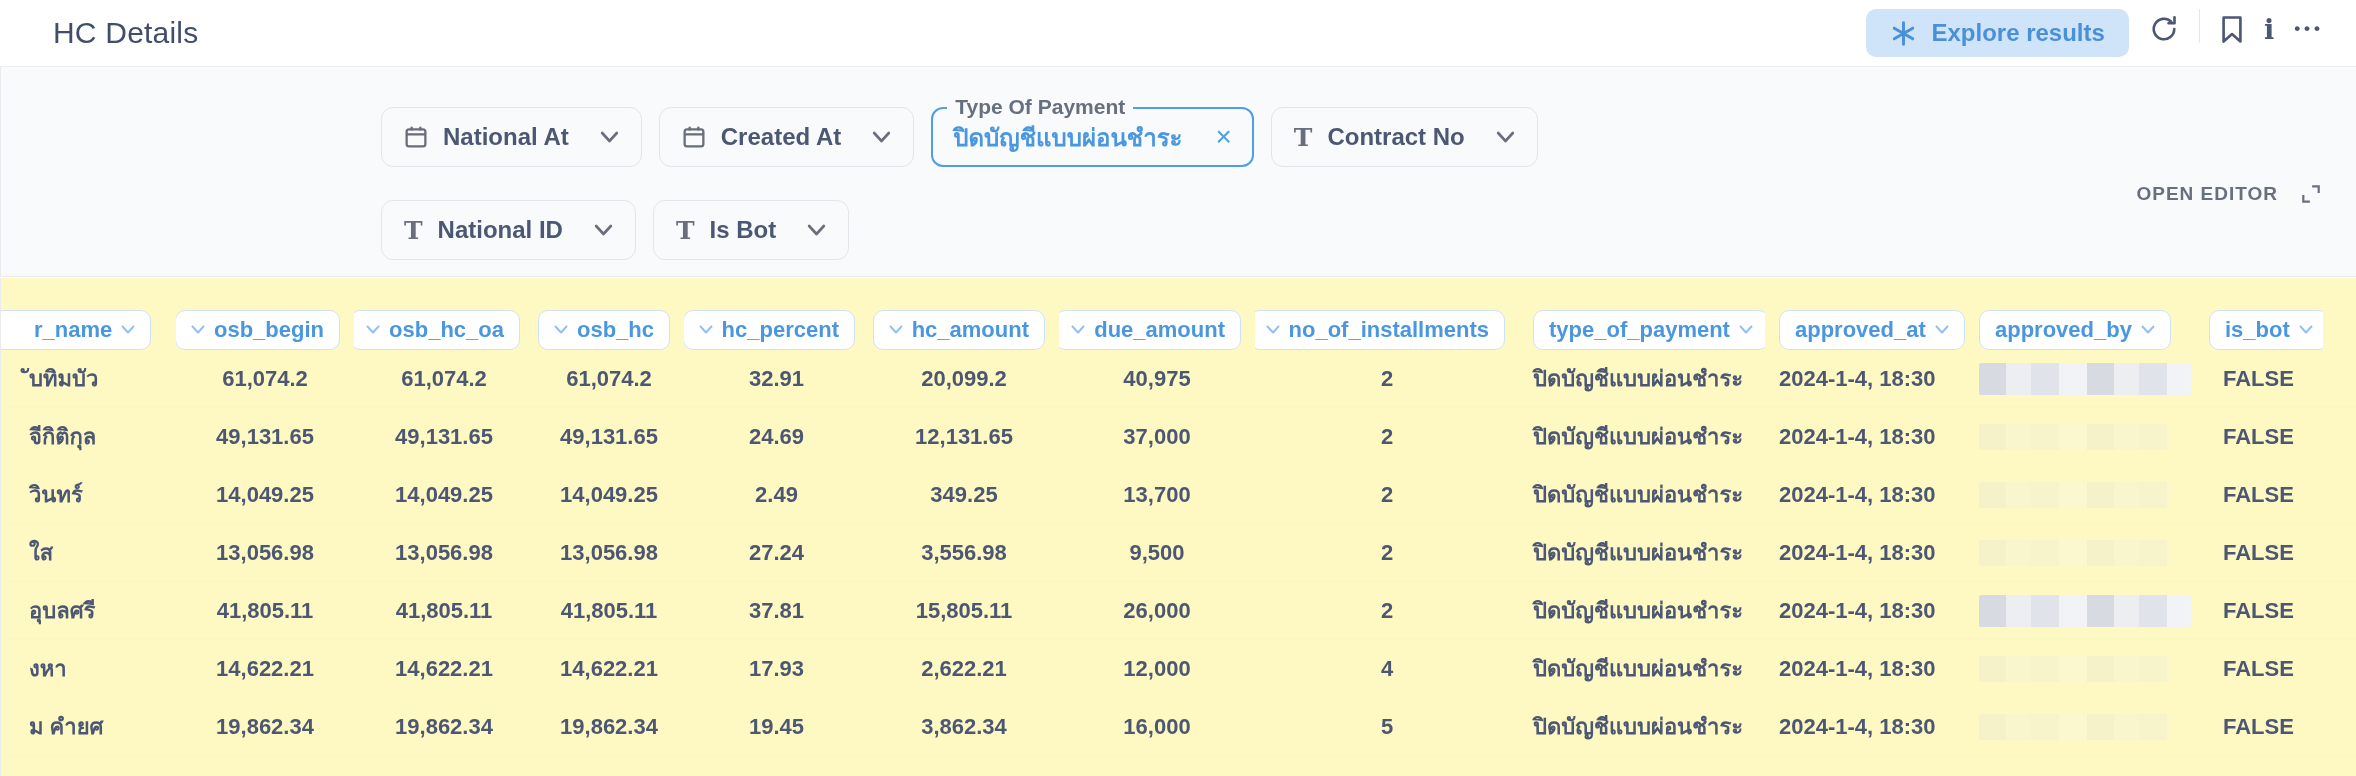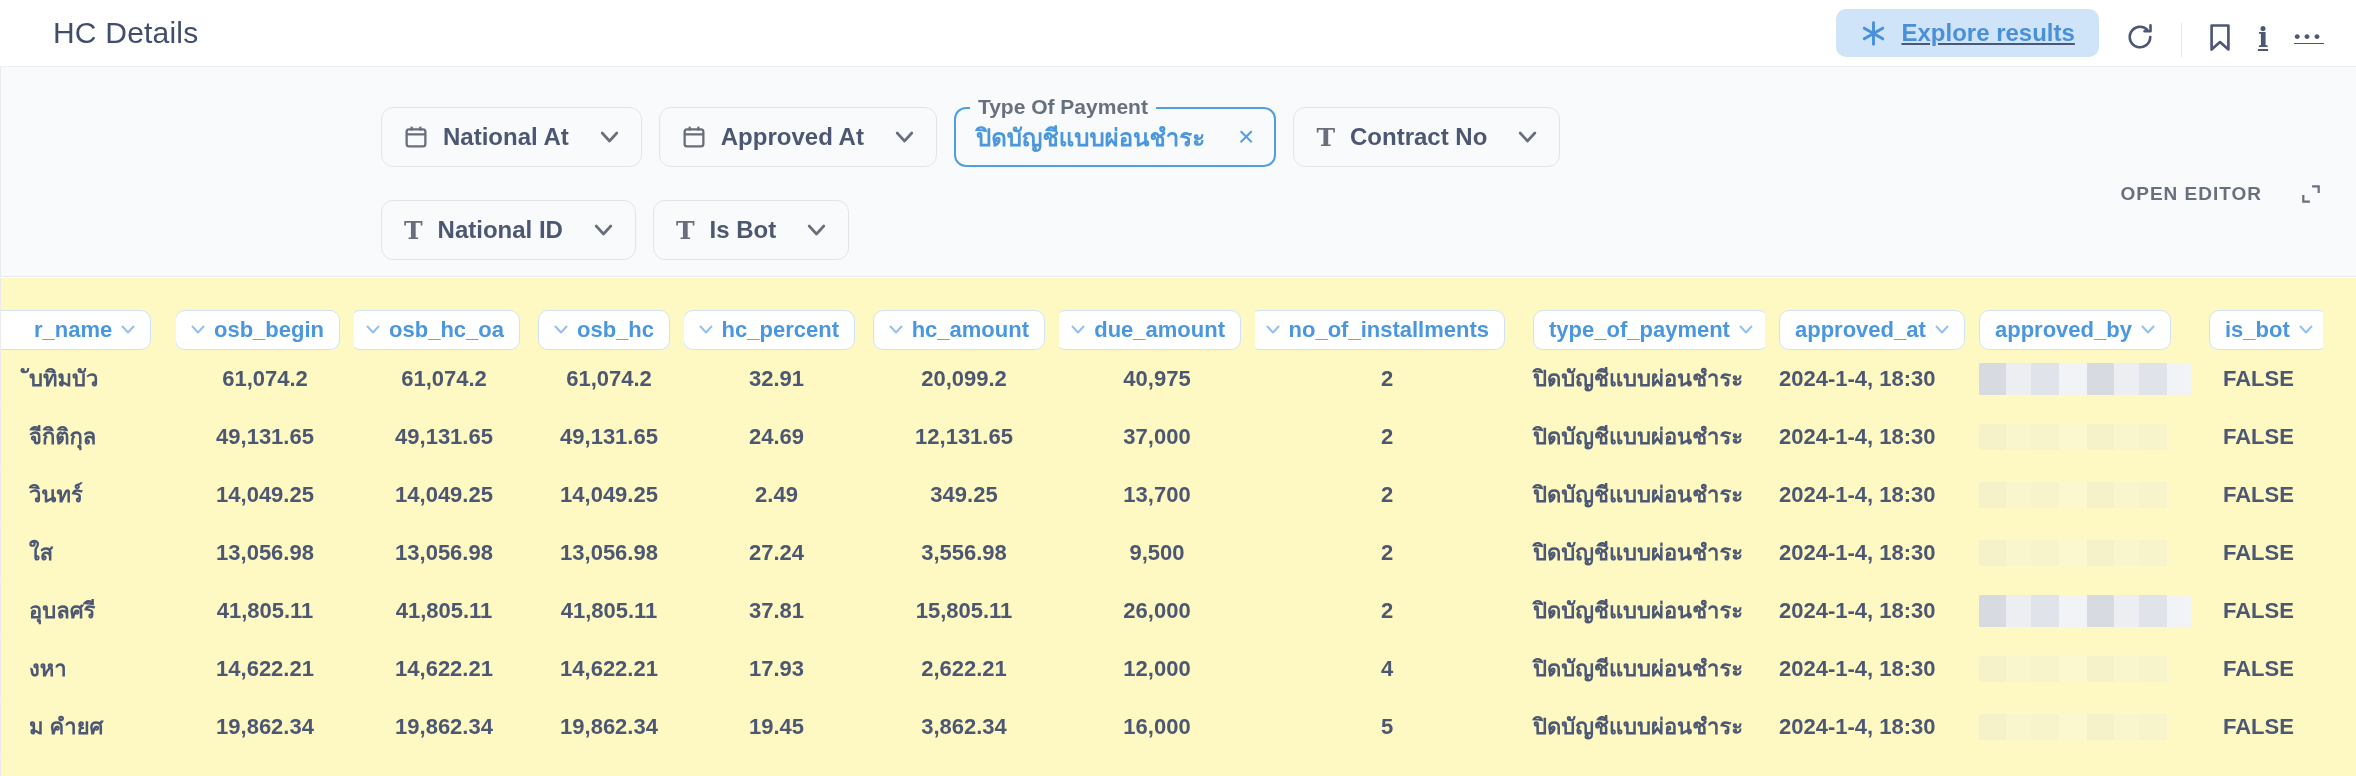--- a/index.html
+++ b/index.html
@@ -4,21 +4,21 @@
 <style>
   * { margin:0; padding:0; box-sizing:border-box; }
   html,body { width:2356px; height:776px; background:#fff; overflow:hidden;
               font-family:"Liberation Sans", sans-serif; color:#4c5773; }
 
   
   .topbar { position:absolute; left:0; top:0; width:2356px; height:66px;
             display:flex; align-items:center; padding:0 32px 0 53px; background:#fff; }
   .page-title { font-size:30px; font-weight:400; color:#404e6c; letter-spacing:.2px; }
   .topbar-spacer { flex:1; }
-  .topbar-controls { display:flex; align-items:flex-end; gap:26px;text-decoration:underline; }
+  .topbar-controls { display:flex; align-items:flex-start; gap:20px; }
   .explore-btn { display:flex; align-items:center; gap:14px; background:#cfe4f8;
                  border:none; border-radius:10px; height:48px; padding:0 24px;
                  color:#4a90d9; font-size:24px; font-weight:700; cursor:pointer;
                  font-family:"Liberation Sans", sans-serif; }
   .icon-btn { background:none; border:none; color:#4c5773; cursor:pointer;
               display:flex; align-items:center; justify-content:center; height:40px; }
   .v-divider { width:1px; height:34px; background:#e4e6e9; }
   .info-glyph { font-family:"DejaVu Serif", serif; font-size:27px; font-weight:700; color:#4c5773; }
   .dots-glyph { font-size:17px; letter-spacing:4px; color:#4c5773; font-weight:700; }
 
@@ -36,21 +36,21 @@
   .filter-chip .f-icon { color:#696e7b; display:flex; align-items:center; }
   .filter-chip .t-glyph { font-family:"DejaVu Serif", serif; font-size:25px; font-weight:700; color:#696e7b; }
   .filter-chip .chev { color:#696e7b; margin-left:16px; display:flex; }
   .filter-chip.active { border:2px solid #509ee3; position:relative; padding:0 20px; }
   .filter-chip.active .flabel { position:absolute; top:-14px; left:14px; background:#f8fafb;
                  padding:0 8px; font-size:21px; font-weight:700; color:#66707f; white-space:nowrap; }
   .filter-chip.active .fvalue { color:#4a97e0; font-size:24px; font-weight:700; white-space:nowrap; }
   .filter-chip.active .x-close { color:#509ee3; font-size:28px; font-weight:400;
                  margin-left:18px; line-height:1; cursor:pointer; }
   .open-editor { position:absolute; right:34px; top:116px; display:flex; align-items:center;
-                 gap:38px; background:none; border:none; cursor:pointer;
+                 gap:22px; background:none; border:none; cursor:pointer;
                  color:#69707d; font-size:19px; font-weight:700; letter-spacing:1px;
                  font-family:"Liberation Sans", sans-serif; }
 
   
   .table-area { position:absolute; left:0; top:278px; width:2356px; bottom:0;
                 background:#fef9c3; border-left:1px solid #e9ebee; }
   .thead { display:flex; padding-top:31px; height:72px; }
   .th { display:flex; align-items:center; overflow:hidden; padding:0 14px; }
   .th.right { justify-content:flex-end; }
   .hchip { display:inline-flex; align-items:center; gap:9px; white-space:nowrap;
@@ -135,21 +135,21 @@
       </div>
       <div class="filter-chip">
         <span class="f-icon">
           <svg width="24" height="24" viewBox="0 0 20 20" fill="none">
             <rect x="2.2" y="3.6" width="15.6" height="14.2" rx="2" stroke="currentColor" stroke-width="1.9"></rect>
             <line x1="2.2" y1="7.8" x2="17.8" y2="7.8" stroke="currentColor" stroke-width="1.9"></line>
             <line x1="6.4" y1="1.4" x2="6.4" y2="4.6" stroke="currentColor" stroke-width="1.9"></line>
             <line x1="13.6" y1="1.4" x2="13.6" y2="4.6" stroke="currentColor" stroke-width="1.9"></line>
           </svg>
         </span>
-        <span>Approved At</span>
+        <span>Created At</span>
         <span class="chev">
           <svg width="19" height="12" viewBox="0 0 14 9" fill="none">
             <polyline points="1.5,1.5 7,7.5 12.5,1.5" stroke="#696e7b" stroke-width="2" stroke-linecap="round" stroke-linejoin="round"></polyline>
           </svg>
         </span>
       </div>
       <div class="filter-chip active">
         <span class="flabel">Type Of Payment</span>
         <span class="fvalue">ปิดบัญชีแบบผ่อนชำระ</span>
         <span class="x-close">×</span>

